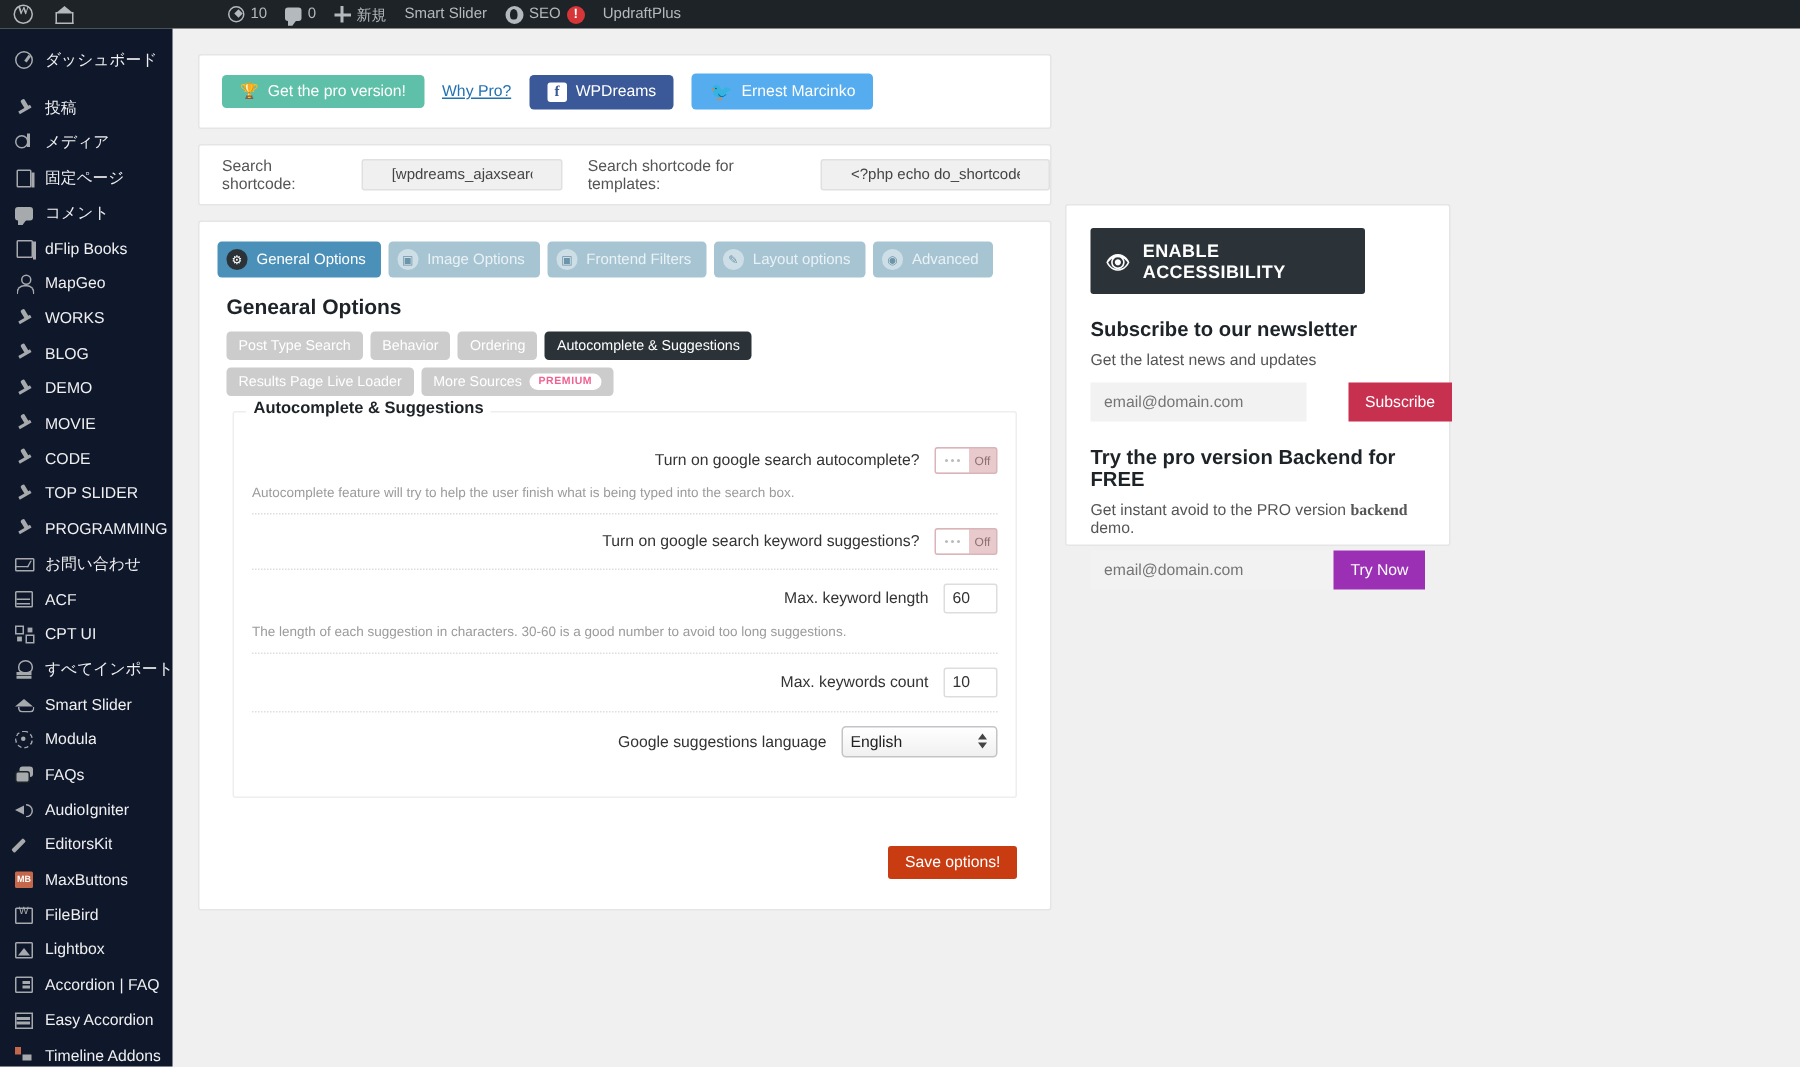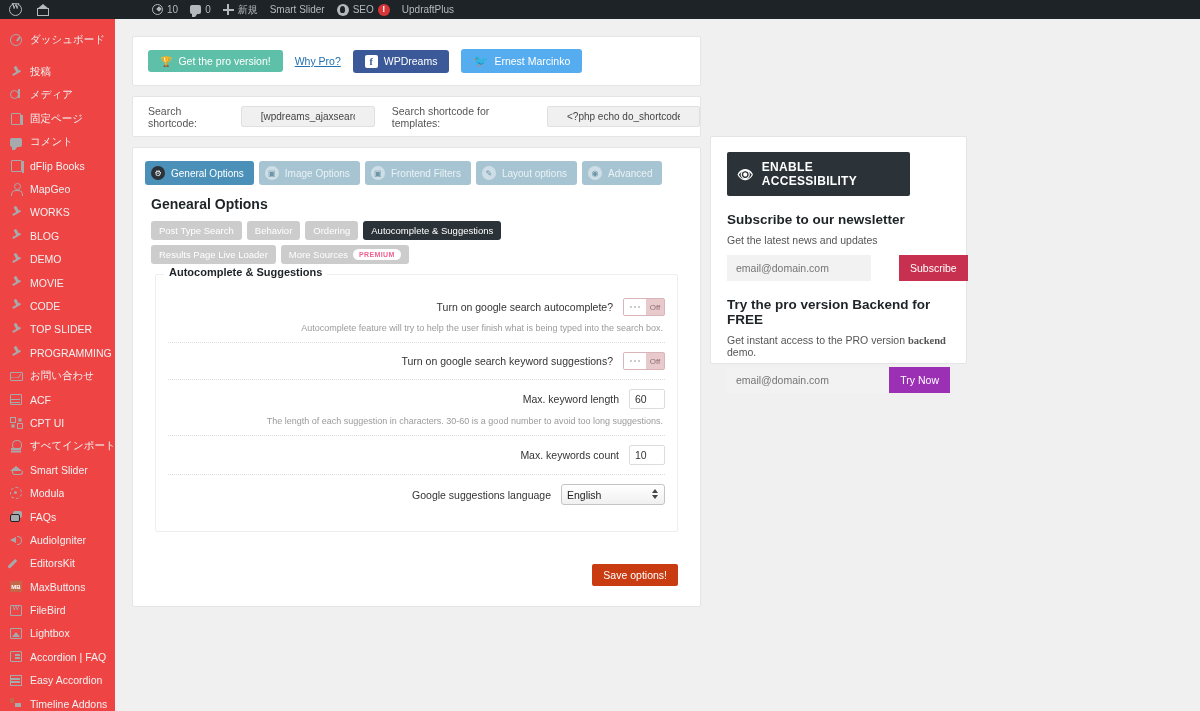--- a/index.html
+++ b/index.html
@@ -89,21 +89,21 @@
     width: 12px; height: 12px; border-radius: 50%;
     background: #d63638; color: #fff; font-size: 9px; font-weight: 700;
     display: flex; align-items: center; justify-content: center;
     line-height: 1;
   }
 
   
   #sidebar {
     position: absolute; top: 19px; left: 0;
     width: 115px; height: 692px;
-    background: #ef4444;
+    background: #0f172a;
     overflow: hidden;
     z-index: 40;
   }
   .menu-item {
     height: 23.4px; display: flex; align-items: center;
     padding-left: 9px; gap: 7px;
     color: #f0f0f1; font-size: 10.5px;
     cursor: pointer; white-space: nowrap;
   }
   .menu-gap { height: 9px; }
@@ -283,21 +283,21 @@
   .opt-row {
     padding: 9px 0 9px 0;
     border-bottom: 1px dotted #ddd;
   }
   .opt-row:last-child { border-bottom: none; }
   .opt-main {
     display: flex; align-items: center; justify-content: flex-end; gap: 10px;
   }
   .opt-label { font-size: 10.5px; color: #333; }
   .opt-desc {
-    font-size: 9px; color: #9b9b9b; text-align: right;
+    font-size: 9px; color: #9b9b9b; 
     margin-top: 7px; padding-right: 2px;
   }
   
   .toggle {
     width: 42px; height: 18px; background: #e8c9cc;
     border: 1px solid #d9b5b9; border-radius: 2px;
     display: flex; align-items: center; cursor: pointer; overflow: hidden;
   }
   .toggle-knob {
     width: 22px; height: 16px; background: #fff;
@@ -735,21 +735,21 @@
 
     <div class="rp-title">Subscribe to our newsletter</div>
     <div class="rp-sub">Get the latest news and updates</div>
     <div class="rp-form">
       <input class="rp-email" placeholder="email@domain.com" style="">
       <button class="rp-btn-sub">Subscribe</button>
     </div>
 
     <div class="rp-title">Try the pro version Backend for FREE</div>
     <div class="rp-sub">
-      <span>Get instant access to the PRO version </span><span class="bold-inline">backend</span><span> demo.</span>
+      <span>Get instant avoid to the PRO version </span><span class="bold-inline">backend</span><span> demo.</span>
     </div>
     <div class="rp-form">
       <input class="rp-email" placeholder="email@domain.com" style="">
       <button class="rp-btn-try">Try Now</button>
     </div>
   </div>
 
 </div>
 
 </body></html>

